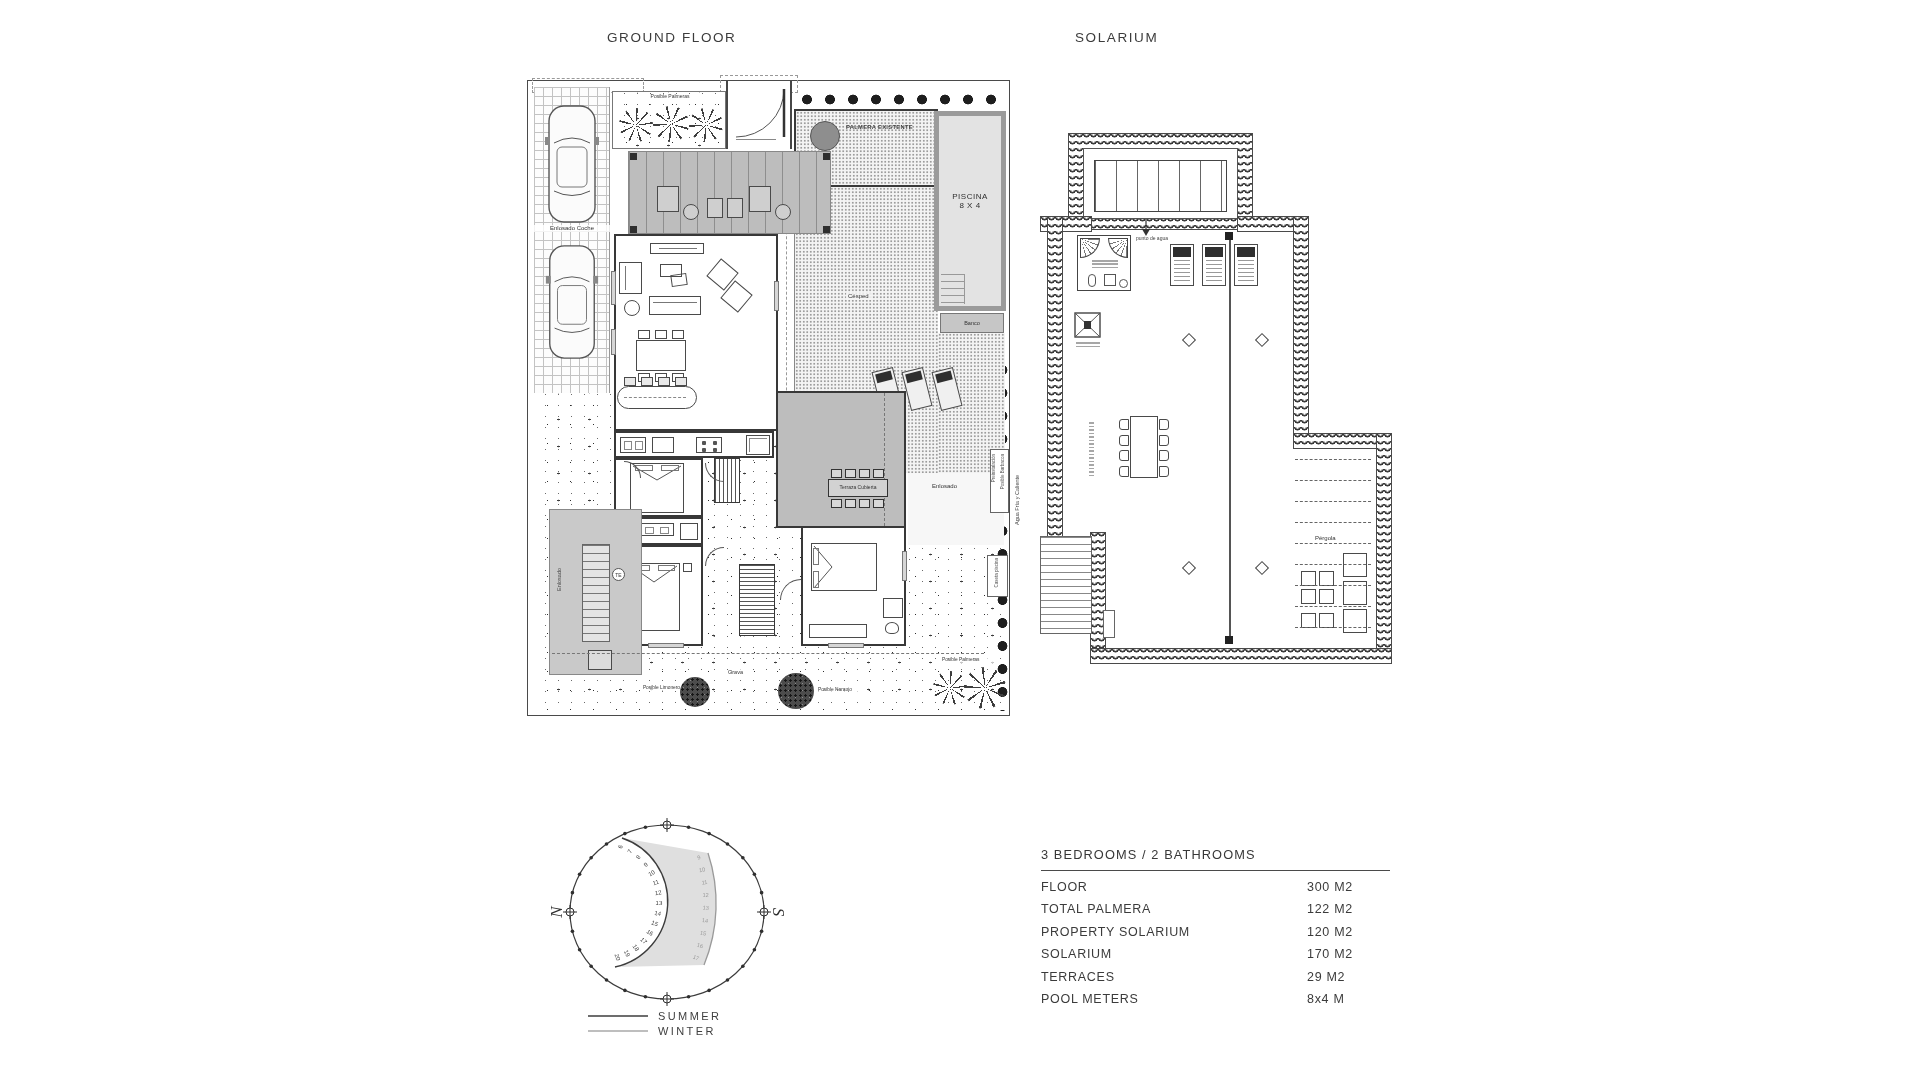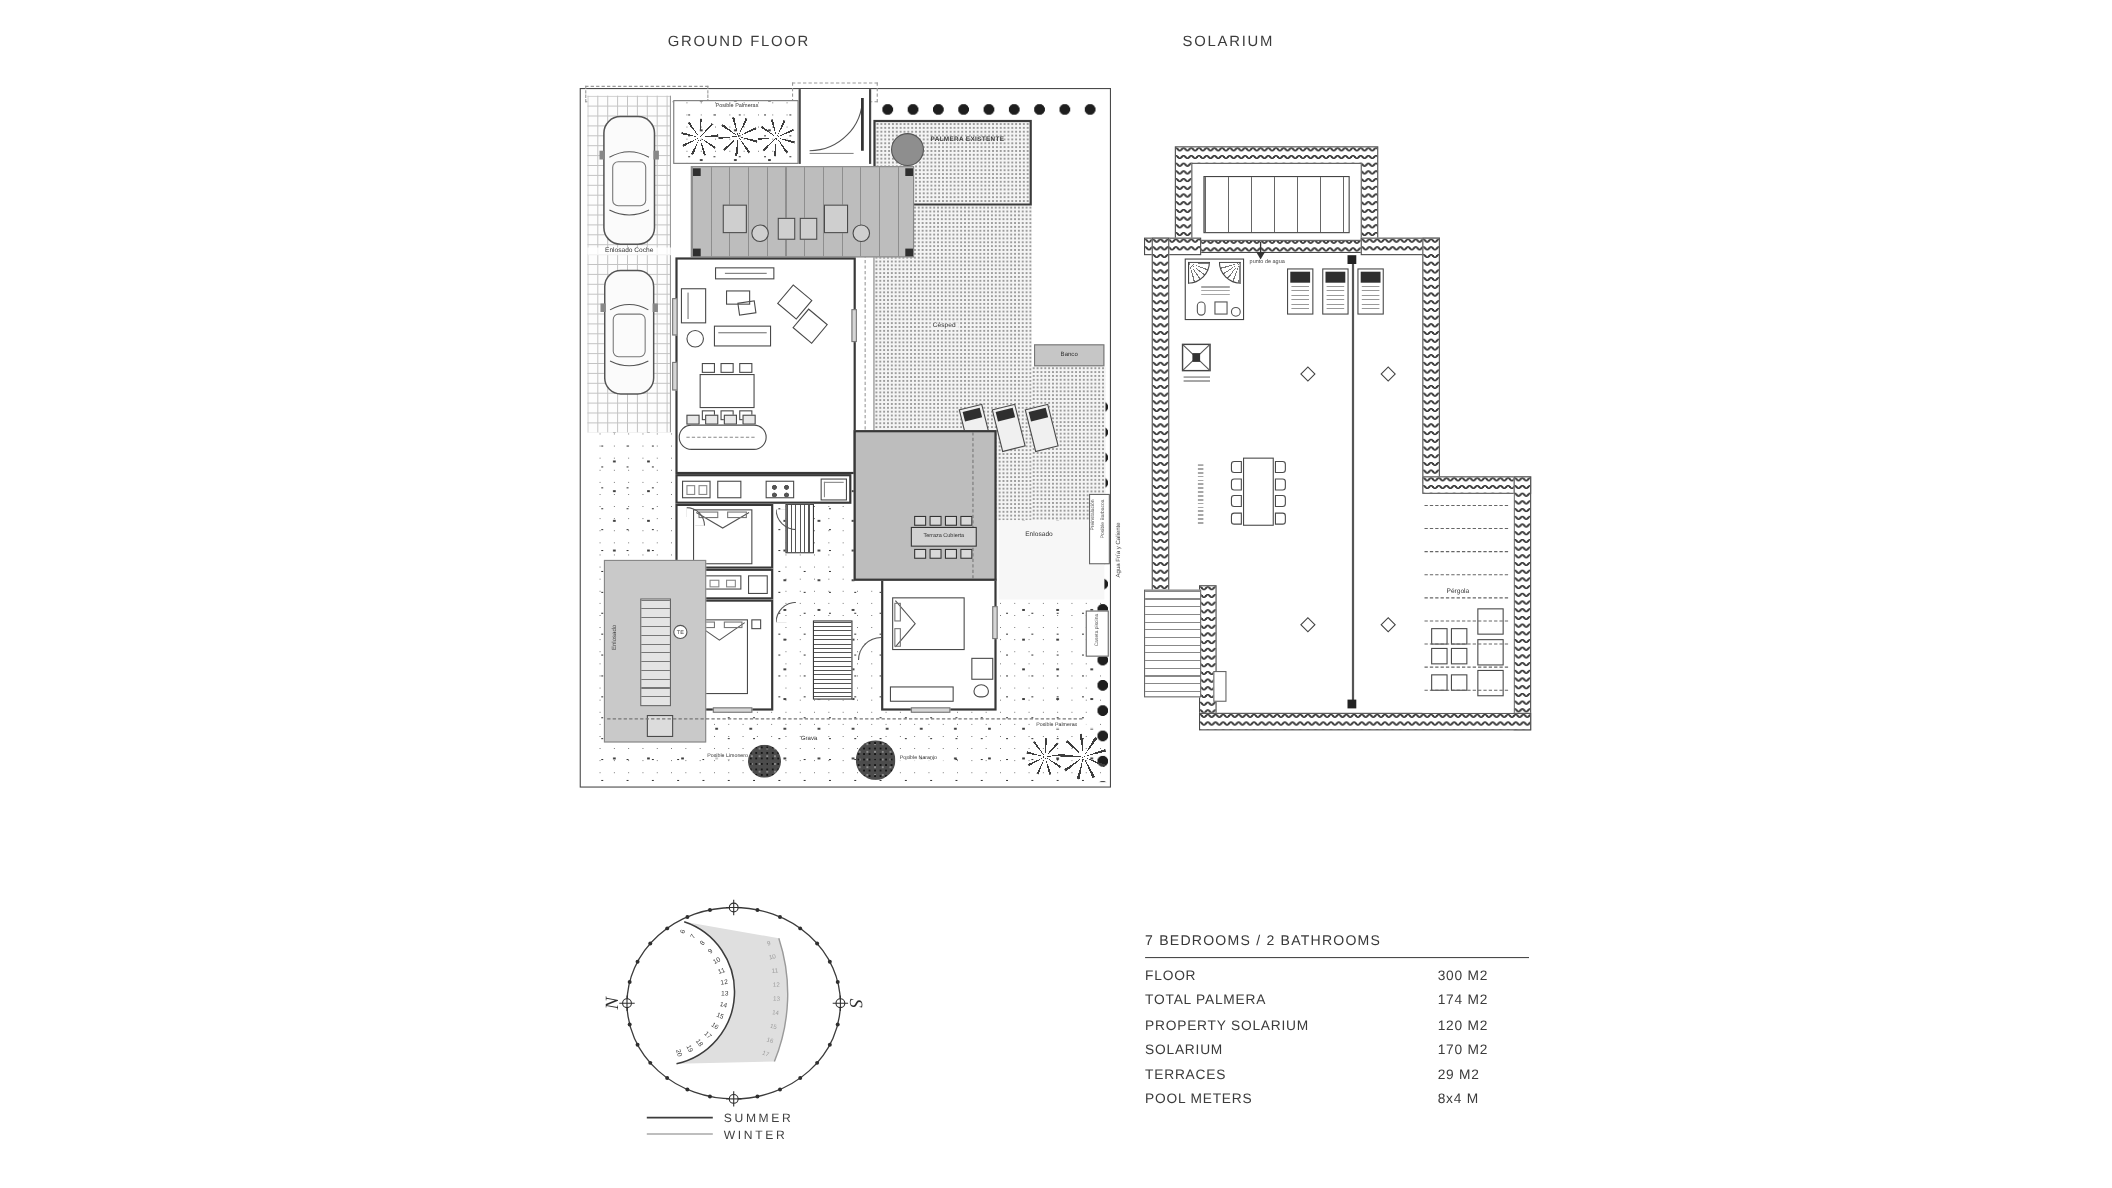--- a/index.html
+++ b/index.html
@@ -110,20 +110,27 @@
     <div class="f" style="left:348px;top:288px;width:22px;height:40px;transform:rotate(-14deg);background:#f0f0f0;">
         <div class="a" style="left:2px;top:2px;right:2px;height:9px;background:#2f2f2f;"></div>
       </div>
     <div class="f" style="left:378px;top:288px;width:22px;height:40px;transform:rotate(-14deg);background:#f0f0f0;">
         <div class="a" style="left:2px;top:2px;right:2px;height:9px;background:#2f2f2f;"></div>
       </div>
     <div class="f" style="left:408px;top:288px;width:22px;height:40px;transform:rotate(-14deg);background:#f0f0f0;">
         <div class="a" style="left:2px;top:2px;right:2px;height:9px;background:#2f2f2f;"></div>
       </div>
 
+    <div class="a" style="left:406px;top:30px;width:72px;height:200px;border:5px solid #9b9b9b;background:#e3e3e3;">
+      <div class="t" style="left:0;top:76px;width:62px;text-align:center;font-size:8px;letter-spacing:.5px;color:#2f2f2f;">
+        <span>PISCINA</span><br>
+        <span>8 X 4</span>
+      </div>
+      <div class="a" style="left:2px;top:158px;width:24px;height:30px;border-right:1px solid #999;background:repeating-linear-gradient(#999 0 1px,transparent 1px 7px);"></div>
+    </div>
 
     <div class="a" style="left:412px;top:232px;width:64px;height:20px;background:#c6c6c6;border:1px solid #777;">
       <div class="t" style="left:0;top:6px;width:100%;text-align:center;font-size:5.5px;">Banco</div>
     </div>
 
     <div class="a gray" style="left:100px;top:70px;width:203px;height:83px;border:1px solid #888;background-image:repeating-linear-gradient(90deg,rgba(85,85,85,.45) 0 1px,transparent 1px 17px);">
       <div class="post" style="left:1px;top:1px;"></div>
       <div class="post" style="left:194px;top:1px;"></div>
       <div class="post" style="left:1px;top:74px;"></div>
       <div class="post" style="left:194px;top:74px;"></div>
@@ -468,24 +475,24 @@
         <text x="699.973888444551" y="945.9748025644699" font-size="5.6" fill="#9a9a9a" text-anchor="middle" dominant-baseline="middle" font-family="Liberation Sans, sans-serif" transform="rotate(16.1875 699.973888444551 945.9748025644699)">16</text>
         <text x="695.9042248275747" y="958.0719283308856" font-size="5.6" fill="#9a9a9a" text-anchor="middle" dominant-baseline="middle" font-family="Liberation Sans, sans-serif" transform="rotate(21 695.9042248275747 958.0719283308856)">17</text>
       </g>
     <line x1="588" y1="1016" x2="648" y2="1016" stroke="#3c3c3c" stroke-width="1.6"></line>
     <line x1="588" y1="1031" x2="648" y2="1031" stroke="#a8a8a8" stroke-width="1.4"></line>
     <text x="658" y="1020" font-size="11" letter-spacing="2.4" fill="#3f3f3f" font-family="Liberation Sans, sans-serif">SUMMER</text>
     <text x="658" y="1035" font-size="11" letter-spacing="2.4" fill="#3f3f3f" font-family="Liberation Sans, sans-serif">WINTER</text>
   </svg>
 
   <div class="a" style="left:1041px;top:847px;width:349px;">
-    <div style="font-size:12.8px;letter-spacing:1.1px;color:#383838;padding-bottom:8px;border-bottom:1.3px solid #4a4a4a;">7 BEDROOMS / 2 BATHROOMS</div>
+    <div style="font-size:12.8px;letter-spacing:1.1px;color:#383838;padding-bottom:8px;border-bottom:1.3px solid #4a4a4a;">3 BEDROOMS / 2 BATHROOMS</div>
     <div style="margin-top:9px;">
       <div class="specrow"><span>FLOOR</span><span class="val">300 M2</span></div>
-      <div class="specrow"><span>TOTAL PALMERA</span><span class="val">174 M2</span></div>
+      <div class="specrow"><span>TOTAL PALMERA</span><span class="val">122 M2</span></div>
       <div class="specrow"><span>PROPERTY SOLARIUM</span><span class="val">120 M2</span></div>
       <div class="specrow"><span>SOLARIUM</span><span class="val">170 M2</span></div>
       <div class="specrow"><span>TERRACES</span><span class="val">29 M2</span></div>
       <div class="specrow"><span>POOL METERS</span><span class="val">8x4 M</span></div>
     </div>
   </div>
 
 </div>
 
 </body></html>

